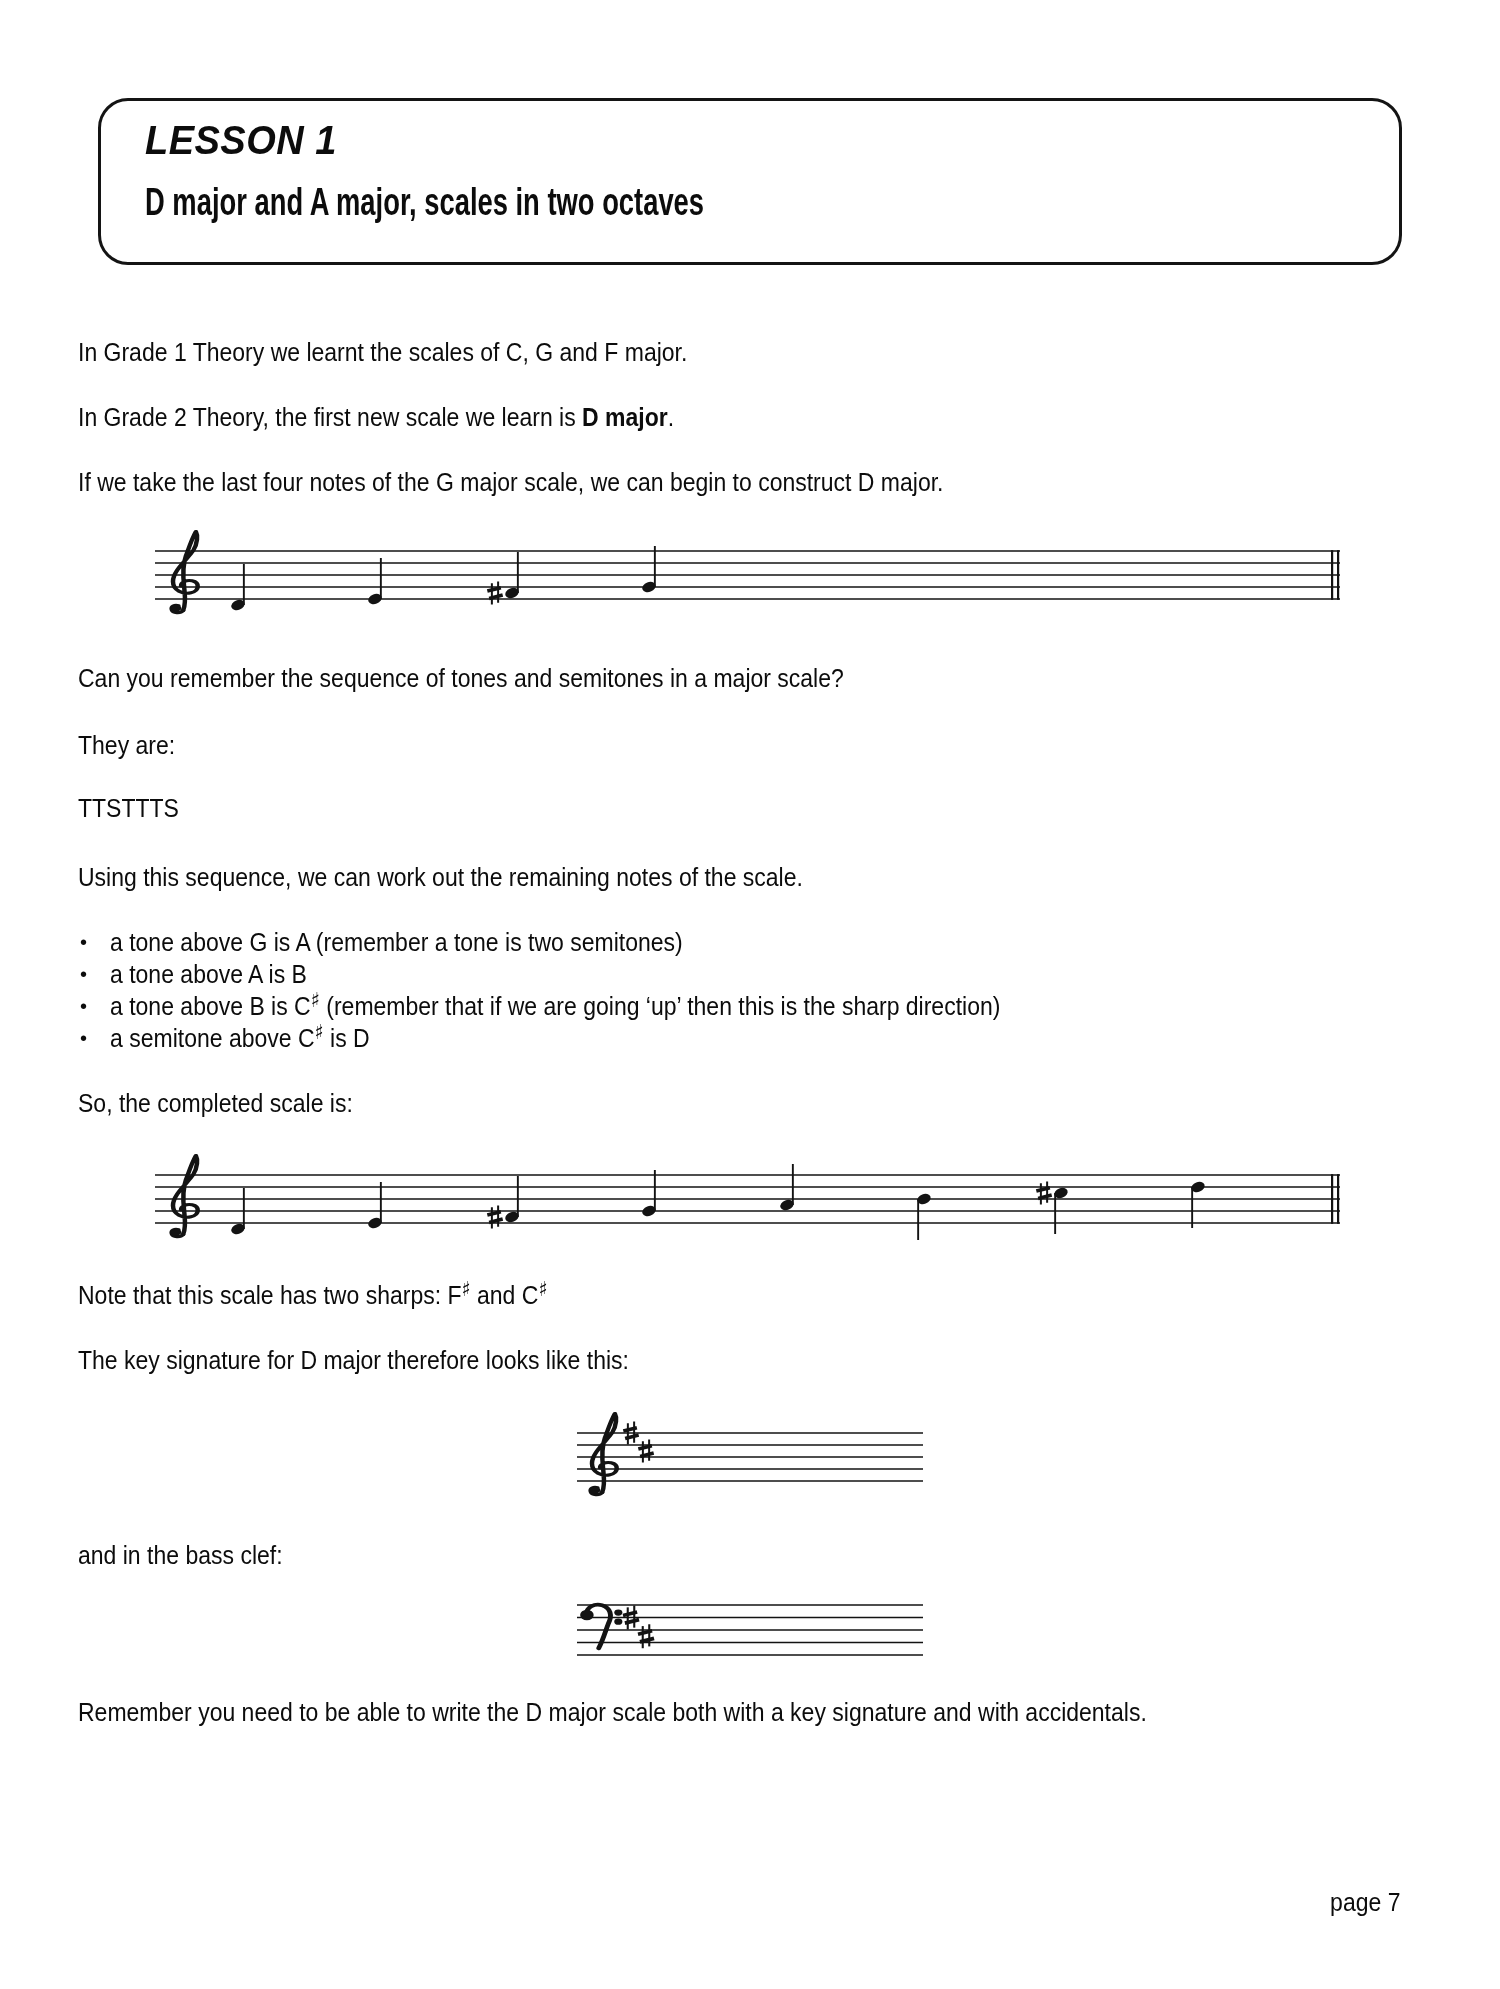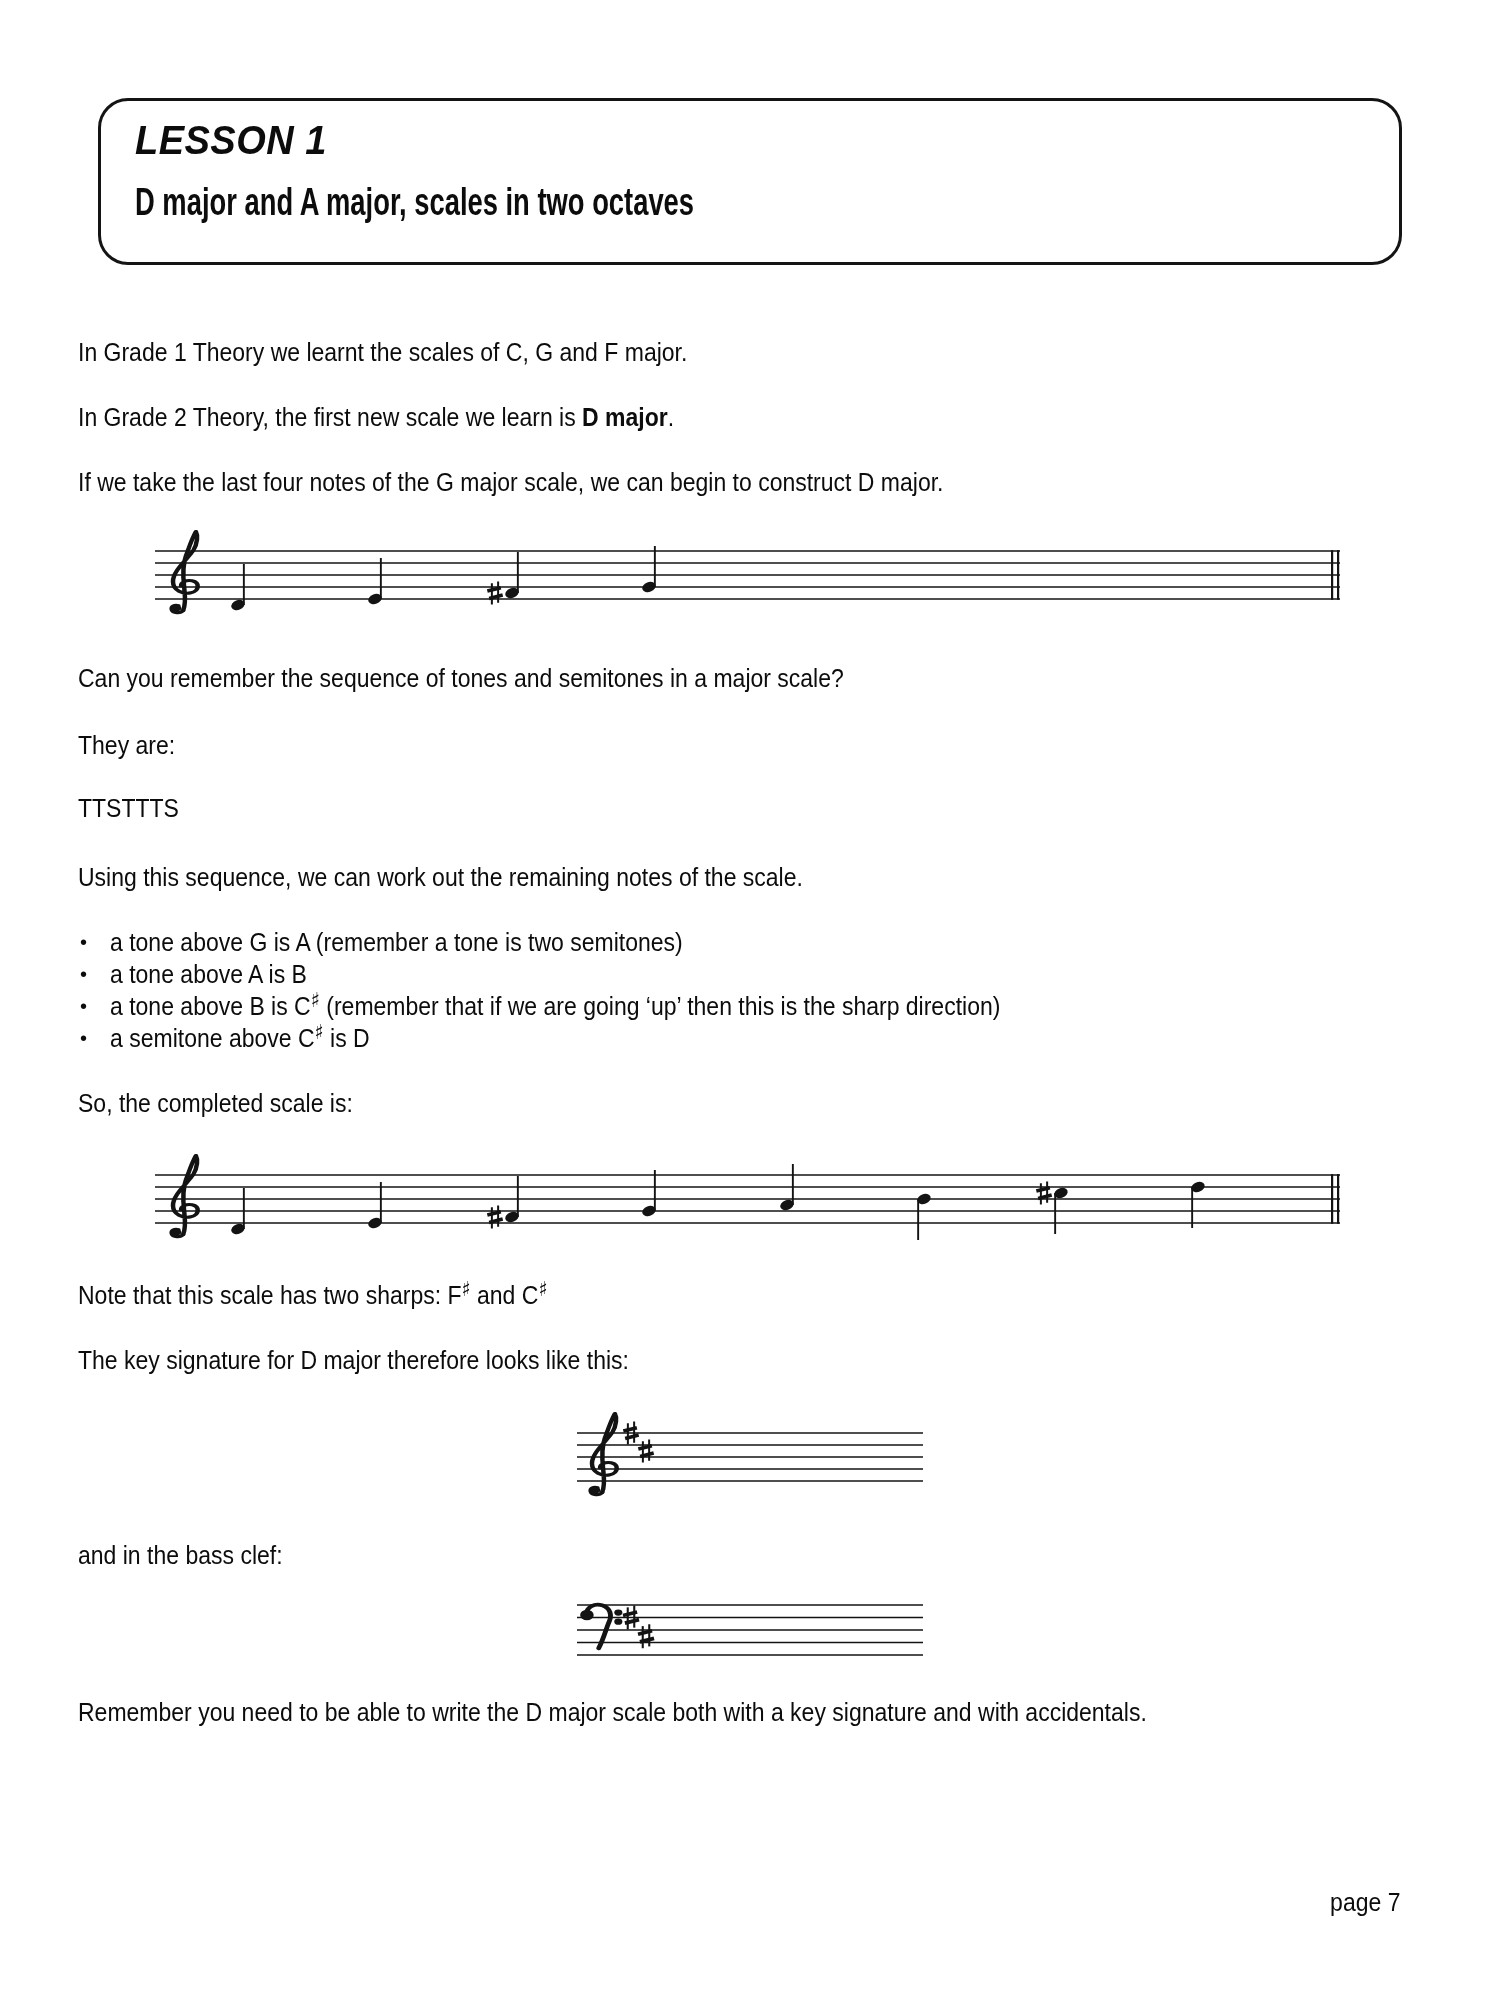--- a/index.html
+++ b/index.html
@@ -30,21 +30,21 @@
   }
   .lesson-box {
     position: absolute;
     left: 98px;
     top: 98px;
     width: 1304px;
     height: 167px;
     box-sizing: border-box;
     border: 3.5px solid #141414;
     border-radius: 30px;
-    padding: 16px 34px 0 34px;
+    padding: 16px 34px 0 44px;
     background: #ffffff;
   }
   .lesson-title {
     font-size: 40px;
     font-weight: 700;
     font-style: italic;
     line-height: 46px;
     letter-spacing: 0.5px;
     transform: scaleX(0.95);
     transform-origin: 0 50%;

